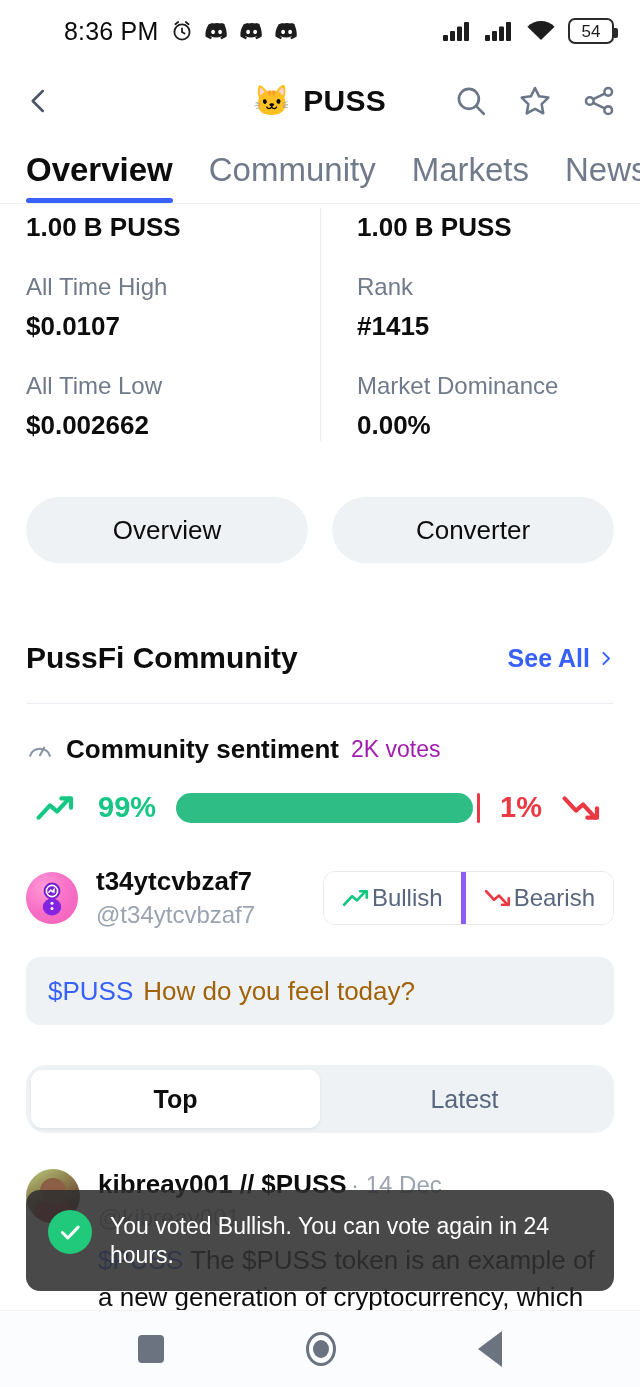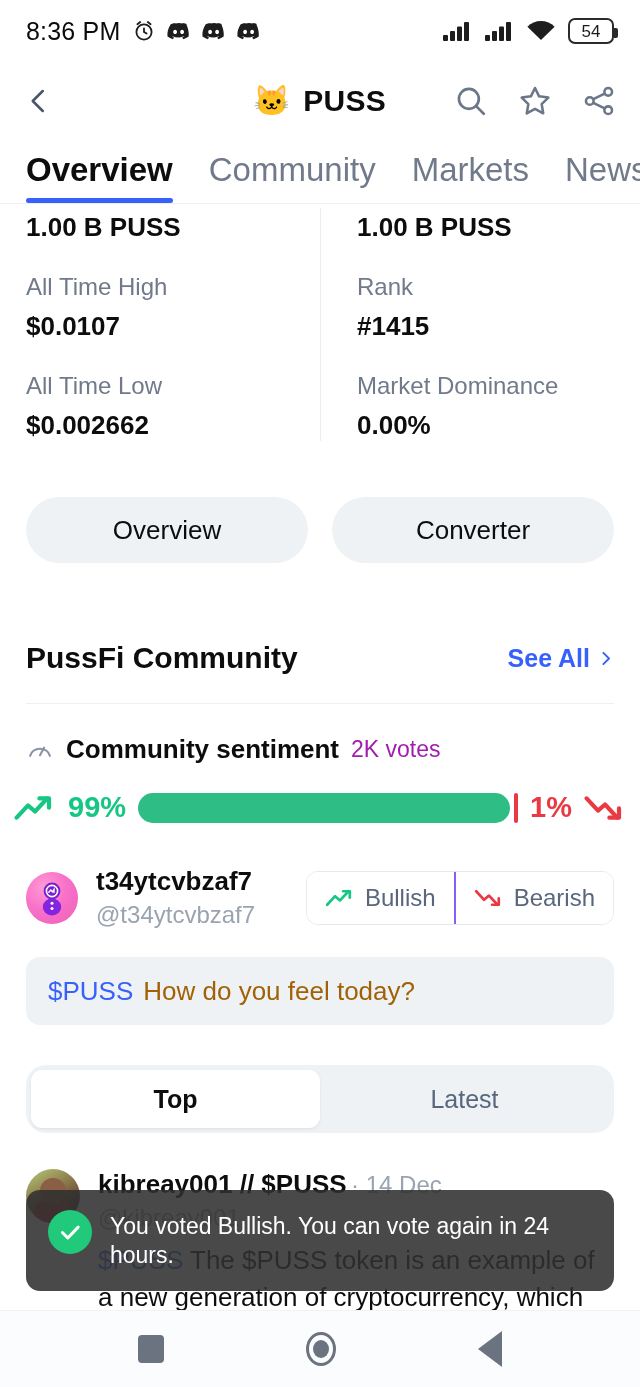--- a/index.html
+++ b/index.html
@@ -9,21 +9,21 @@
     background: #ffffff;
     overflow: hidden;
   }
   .phone { position: relative; width: 640px; height: 1387px; background:#fff; }
 
   
   .statusbar {
     height: 62px; display: flex; align-items: center;
     padding: 0 26px; justify-content: space-between;
   }
-  .sb-left { display: flex; align-items: center; gap: 11px; }
+  .sb-left { display: flex; align-items: center; gap: 11px; margin-left: 38px; }
   .sb-time { font-size: 25px; color: #0b0b0b; letter-spacing: .2px; }
   .sb-right { display: flex; align-items: center; gap: 12px; }
   .discord-ico { width: 24px; height: 19px; display:block; }
   .battery {
     width: 46px; height: 26px; border: 2.4px solid #2b2b2b; border-radius: 7px;
     display: flex; align-items: center; justify-content: center; position: relative;
   }
   .battery:after {
     content:""; position:absolute; right:-6px; top:8px; width:4px; height:10px;
     background:#2b2b2b; border-radius:0 2px 2px 0;
@@ -86,21 +86,21 @@
     padding: 0 26px; margin-top: 78px;
   }
   .sec-title { font-size: 30px; font-weight:700; color:#0d0d0d; }
   .see-all { font-size: 25px; color:#3861fb; font-weight:600; display:flex; align-items:center; gap:7px; }
   .divider { height:1px; background:#eceff3; margin: 28px 26px 0; }
 
   .sentiment-head { display:flex; align-items:center; gap:12px; padding: 0 26px; margin-top: 30px; }
   .sent-title { font-size: 26px; font-weight:700; color:#0d0d0d; }
   .sent-votes { font-size: 23px; color:#a21caf; }
 
-  .sent-row { display:flex; align-items:center; gap:12px; padding: 0 14px; margin-top: 26px; }
+  .sent-row { display:flex; align-items:center; gap:20px; padding: 0 36px; margin-top: 26px; }
   .sent-pct-green { font-size:29px; font-weight:700; color:#16c784; }
   .sent-pct-red { font-size:29px; font-weight:700; color:#ea3943; }
   .sent-bar { flex:1; display:flex; gap:4px; height: 30px; align-items:center; }
   .bar-green { background:#2ebd85; height: 30px; border-radius: 15px; }
   .bar-red { background:#ea3943; height: 30px; border-radius: 15px; }
 
   
   .vote-row {
     display:flex; align-items:center; padding: 0 26px; margin-top: 42px; gap: 18px;
   }
@@ -109,25 +109,25 @@
     background: radial-gradient(circle at 35% 30%, #ff9ad5 0%, #f871c8 45%, #ef5fb8 100%);
     display:flex; align-items:center; justify-content:center; overflow:hidden;
   }
   .uname { font-size:26px; font-weight:700; color:#0d0d0d; }
   .uhandle { font-size:24px; color:#9aa3b0; margin-top:4px; }
   .vote-btns {
     margin-left:auto; display:flex; border:1px solid #e6eaf0; border-radius:12px;
     overflow:hidden; height: 54px;
   }
   .vote-btn {
-    display:flex; align-items:center; gap:10px; padding: 0 18px;
+    display:flex; align-items:center; padding: 0 18px;
     font-size:24px; color:#58667e; background:#fff; border:none;
     font-family:"Liberation Sans", sans-serif;
   }
-  .vote-btn + .vote-btn { border-left:2px solid #8b5cf6; }
+  .vote-btn + .vote-btn { border-left:5px solid #8b5cf6; }
 
   
   .compose {
     margin: 28px 26px 0; background:#eff2f5; border-radius:14px;
     height: 68px; display:flex; align-items:center; padding: 0 22px; gap:10px;
   }
   .compose .cash { font-size:26px; color:#3861fb; }
   .compose .ph { font-size:26px; color:#a16207; }
 
   

